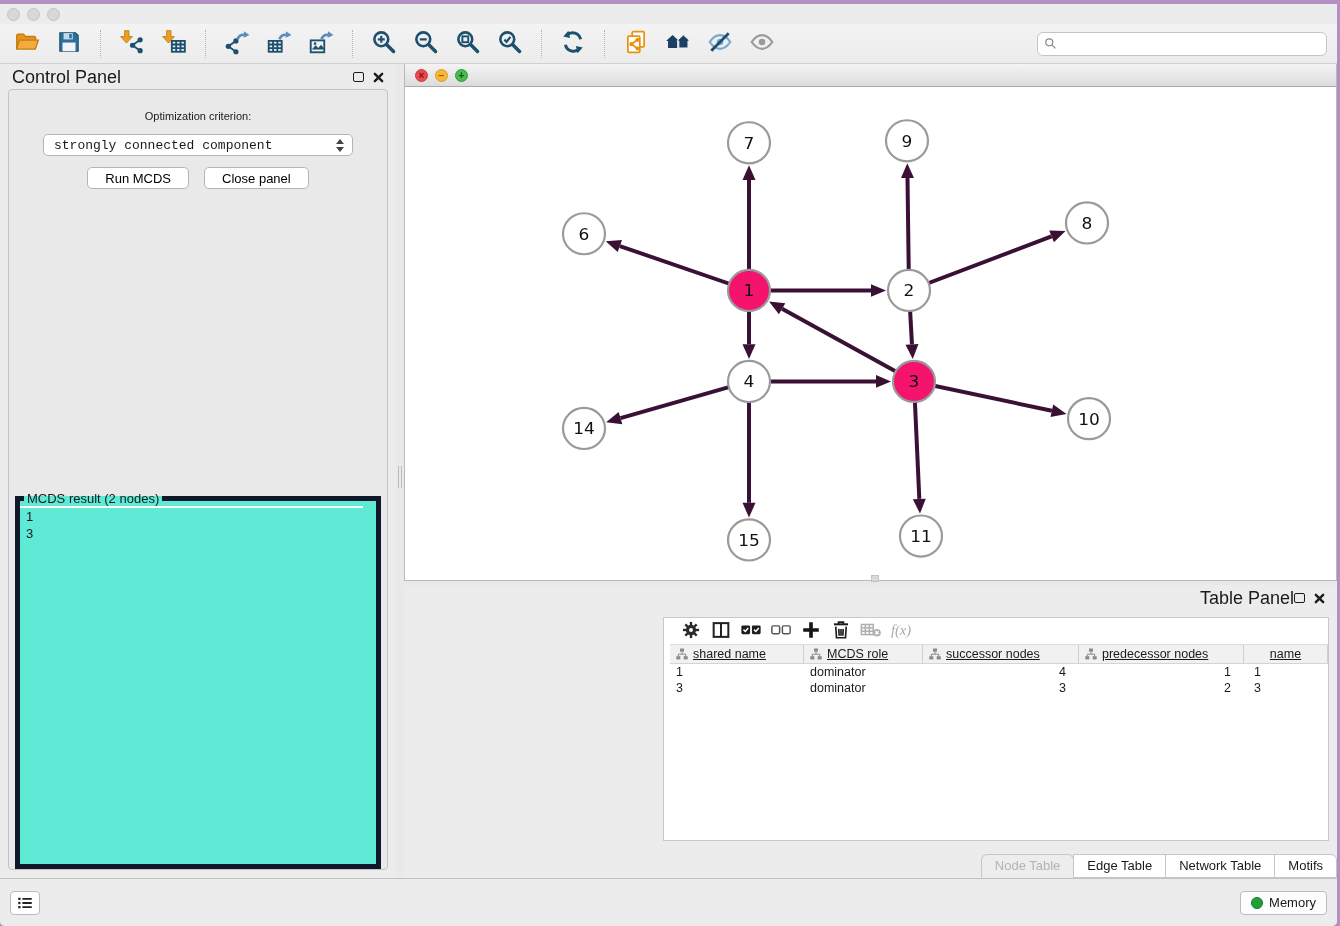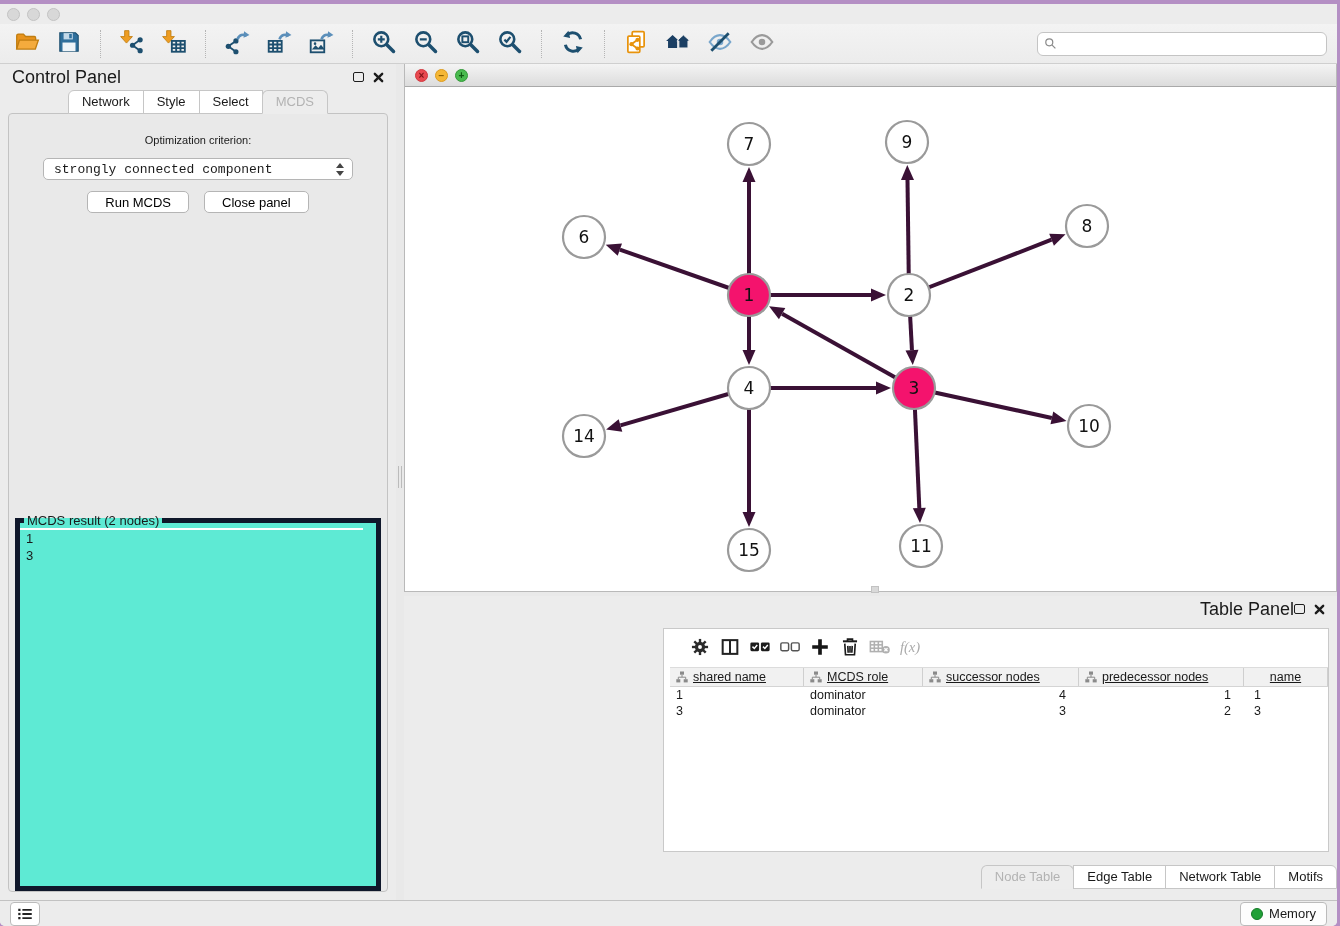--- a/index.html
+++ b/index.html
@@ -83,36 +83,36 @@
   .nw-canvas { flex:1; position:relative; background:#fff; }
   .nw-canvas svg { position:absolute; inset:0; }
 
   .hsplit { height:4px; background:#e9e9e9; position:relative; }
   .hsplit .grip-h { position:absolute; left:50%; top:-6px; width:8px; height:7px; background:#d9d9d9; border:1px solid #c2c2c2; }
 
   
   .tp { flex:1; display:flex; flex-direction:column; background:#ececec;align-items:flex-end; }
   .tp-box { margin:6px 8px 0; border:1px solid #c9c9c9; background:#fff; height:224px;
             display:flex; flex-direction:column; }
-  .tp-toolbar { height:38px; display:flex; align-items:center; padding-left:25px; gap:8px; }
+  .tp-toolbar { height:26px; display:flex; align-items:center; padding-left:16px; gap:8px; }
   .tp-toolbar .tpi { width:22px; height:22px; display:flex; align-items:center; justify-content:center; }
   .tp-toolbar svg { width:22px; height:22px; }
   .tp-head { display:flex; height:20px; background:#f1f1f1; border-top:1px solid #dcdcdc;
              border-bottom:1px solid #d4d4d4; margin-left:6px; width:658px;text-decoration:underline; }
   .th { display:flex; align-items:center; gap:5px; font-size:12.5px; border-right:1px solid #cfcfcf;
         padding-left:6px; }
   .th.center { justify-content:center; padding-left:0; }
   .th svg { width:12px; height:12px; flex:0 0 auto; }
   .tp-rows { margin-left:6px; font-size:12.5px; }
   .tr { display:flex; height:16px; line-height:16px; }
   .td { overflow:hidden; white-space:nowrap; }
   .tp-tabs { display:flex; justify-content:center; margin-top:13px; }
 
   
-  .statusbar { height:26px; border-top:1px solid #c2c2c2; background:#ececec; display:flex;
+  .statusbar { height:48px; border-top:1px solid #c2c2c2; background:#ececec; display:flex;
                align-items:center; padding:0 10px; }
   .sb-btn { width:30px; height:24px; background:#fff; border:1px solid #bbb; border-radius:4px;
             display:flex; align-items:center; justify-content:center; }
   .mem-btn { margin-left:auto; height:24px; background:#fdfdfd; border:1px solid #bbb; border-radius:4px;
              display:flex; align-items:center; gap:6px; padding:0 10px; font-size:13px; }
   .mem-dot { width:12px; height:12px; border-radius:50%; background:#21a038; border:1px solid #157a28; }
 </style>
 </head>
 <body>
 
@@ -304,26 +304,20 @@
         <span class="panel-title">Control Panel</span>
         <span class="ph-icons">
           <span class="float-ic"></span>
           <span class="close-ic">
             <svg viewBox="0 0 12 12">
                 <path d="M2 2l8 8M10 2l-8 8" stroke="#1c1c1c" stroke-width="2.6" stroke-linecap="round"></path>
               </svg>
           </span>
         </span>
       </div>
-      <div class="tabs" id="cp-tabs">
-          <span class="tab">Network</span>
-          <span class="tab">Style</span>
-          <span class="tab">Select</span>
-          <span class="tab active">MCDS</span>
-        </div>
       <div class="cp-box">
         <div class="opt-label">Optimization criterion:</div>
         <div class="select">
           <span>strongly connected component</span>
           <span class="spin">
               <i class="up"></i>
               <i class="dn"></i>
             </span>
         </div>
         <div class="btn-row">

